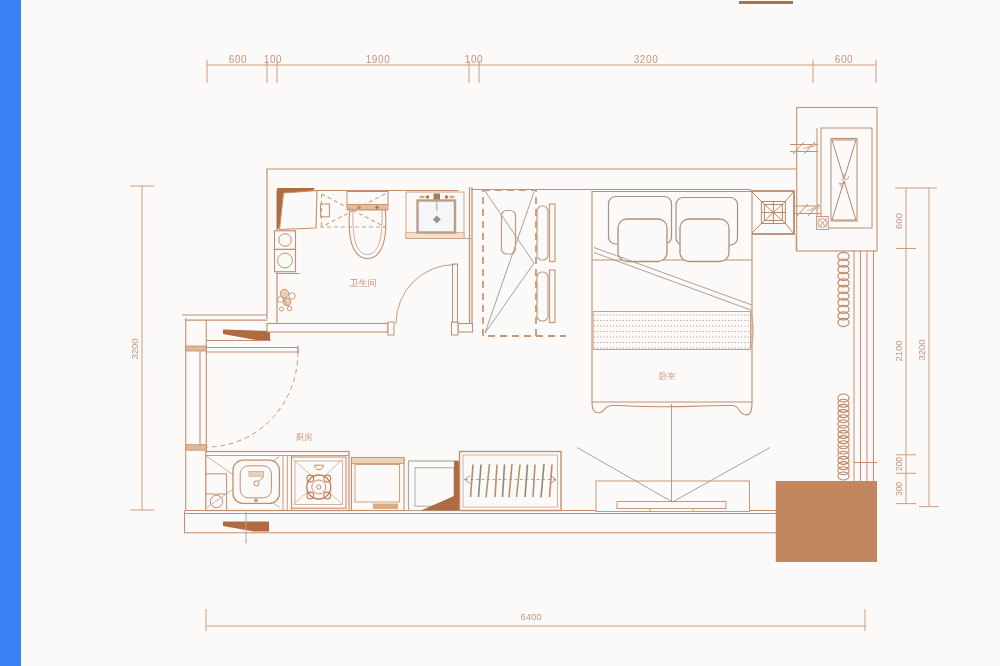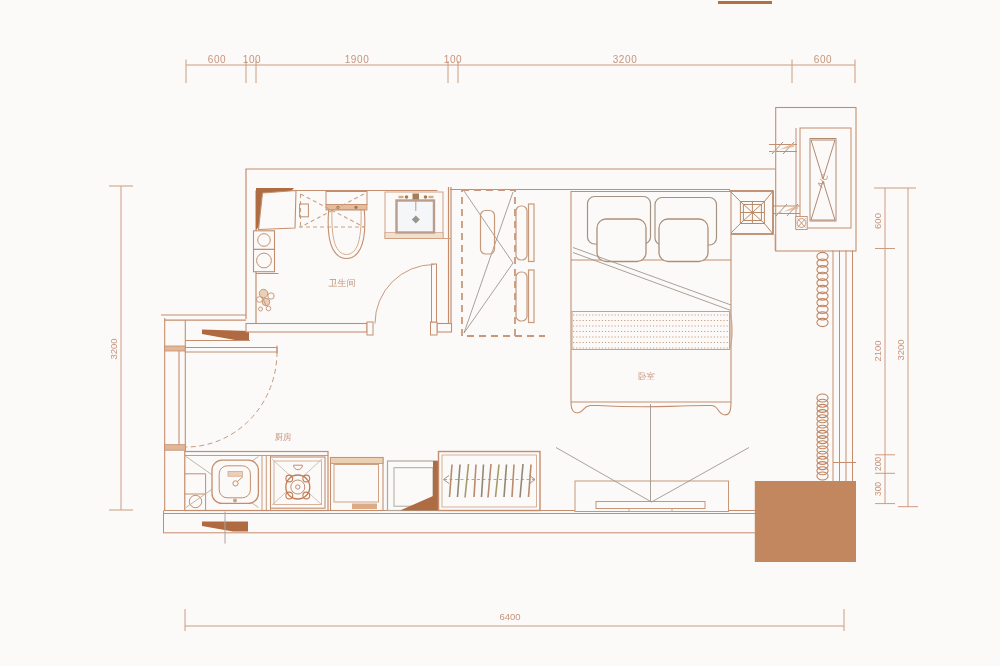--- a/index.html
+++ b/index.html
@@ -1,17 +1,17 @@
 <!DOCTYPE html>
 <html><head>
 <meta charset="utf-8">
 <style>
 html,body{margin:0;padding:0;background:#fbfaf9;}
-#page{width:960px;height:666px;position:relative;overflow:hidden;background:#f97316;
-font-family:"Liberation Sans", sans-serif;}
+#page{width:960px;height:666px;position:relative;overflow:hidden;background:#3b82f6;
+font-family:"Liberation Sans", sans-serif;padding-left:21px;}
 text{font-family:"Liberation Sans", sans-serif;fill:#c6947a;}
 </style>
 </head>
 <body>
 <div id="page">
 <svg width="1000" height="666" viewBox="0 0 1000 666">
 
 <rect x="0" y="0" width="1000" height="666" fill="#fbfaf9"></rect>
 
 <rect x="718" y="1" width="54" height="3" fill="#b5703f"></rect>

